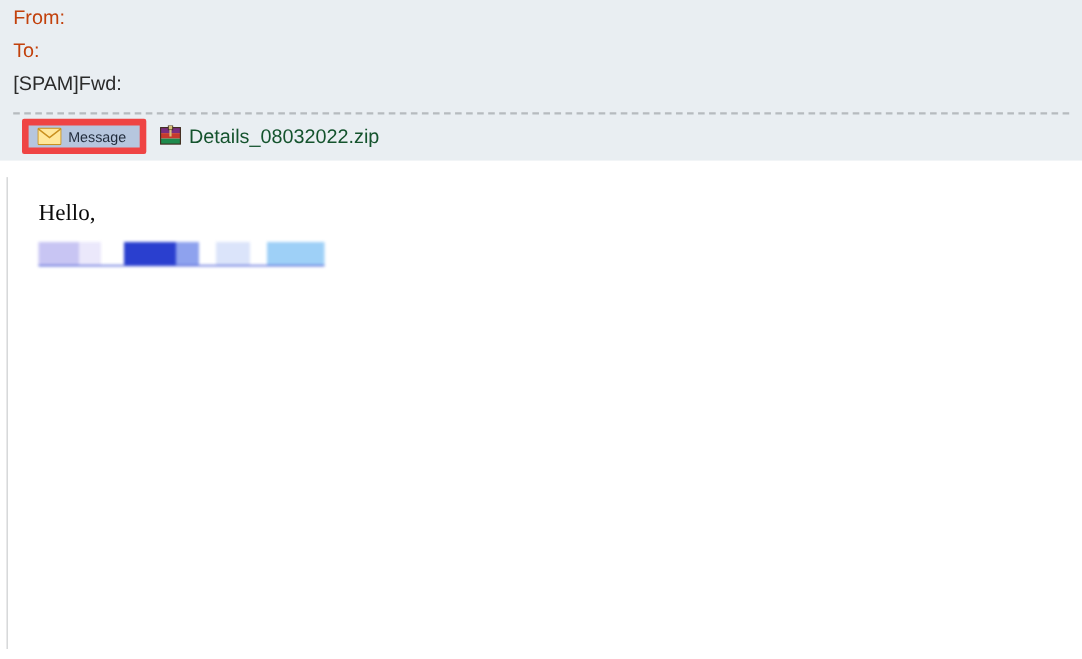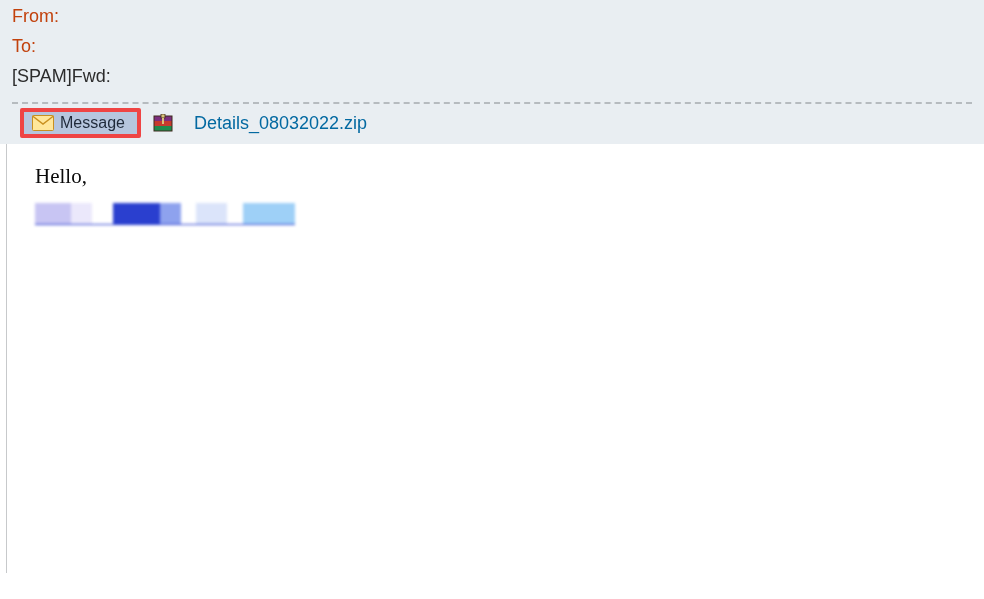--- a/index.html
+++ b/index.html
@@ -38,40 +38,40 @@
     display: flex;
     align-items: center;
     padding: 4px 8px 6px 8px;
     gap: 6px;
   }
   .tab-message {
     display: inline-flex;
     align-items: center;
     gap: 6px;
     background: #b6c6de;
-    border: 4px solid #ef4444;
+    border: 6px solid #ef4444;
     border-radius: 2px;
     padding: 2px 12px 2px 8px;
-    font-size: 16px;
+    font-size: 13px;
     color: #1f2a3a;
     cursor: pointer;
   }
   .attachment {
     display: inline-flex;
-    align-items: flex-end;
-    gap: 20px;
+    align-items: flex-start;
+    gap: 6px;
     padding: 2px 10px 2px 4px;
     font-size: 18px;
-    color: #0369a1;
+    color: #14532d;
     cursor: pointer;
     border: 1px solid transparent;
   }
   .body-area {
     border-left: 1px solid #c7c9cb;
-    margin: 0 0 0 6px;
+    margin: 15px 0 0 6px;
     padding: 20px 24px 20px 28px;
     background: #fff;
     height: calc(599px - 210px);
     overflow: auto;
   }
   .body-text {
     font-family: "Times New Roman", Times, serif;
     font-size: 21px;
     color: #0a0a0a;
     line-height: 1.2;

